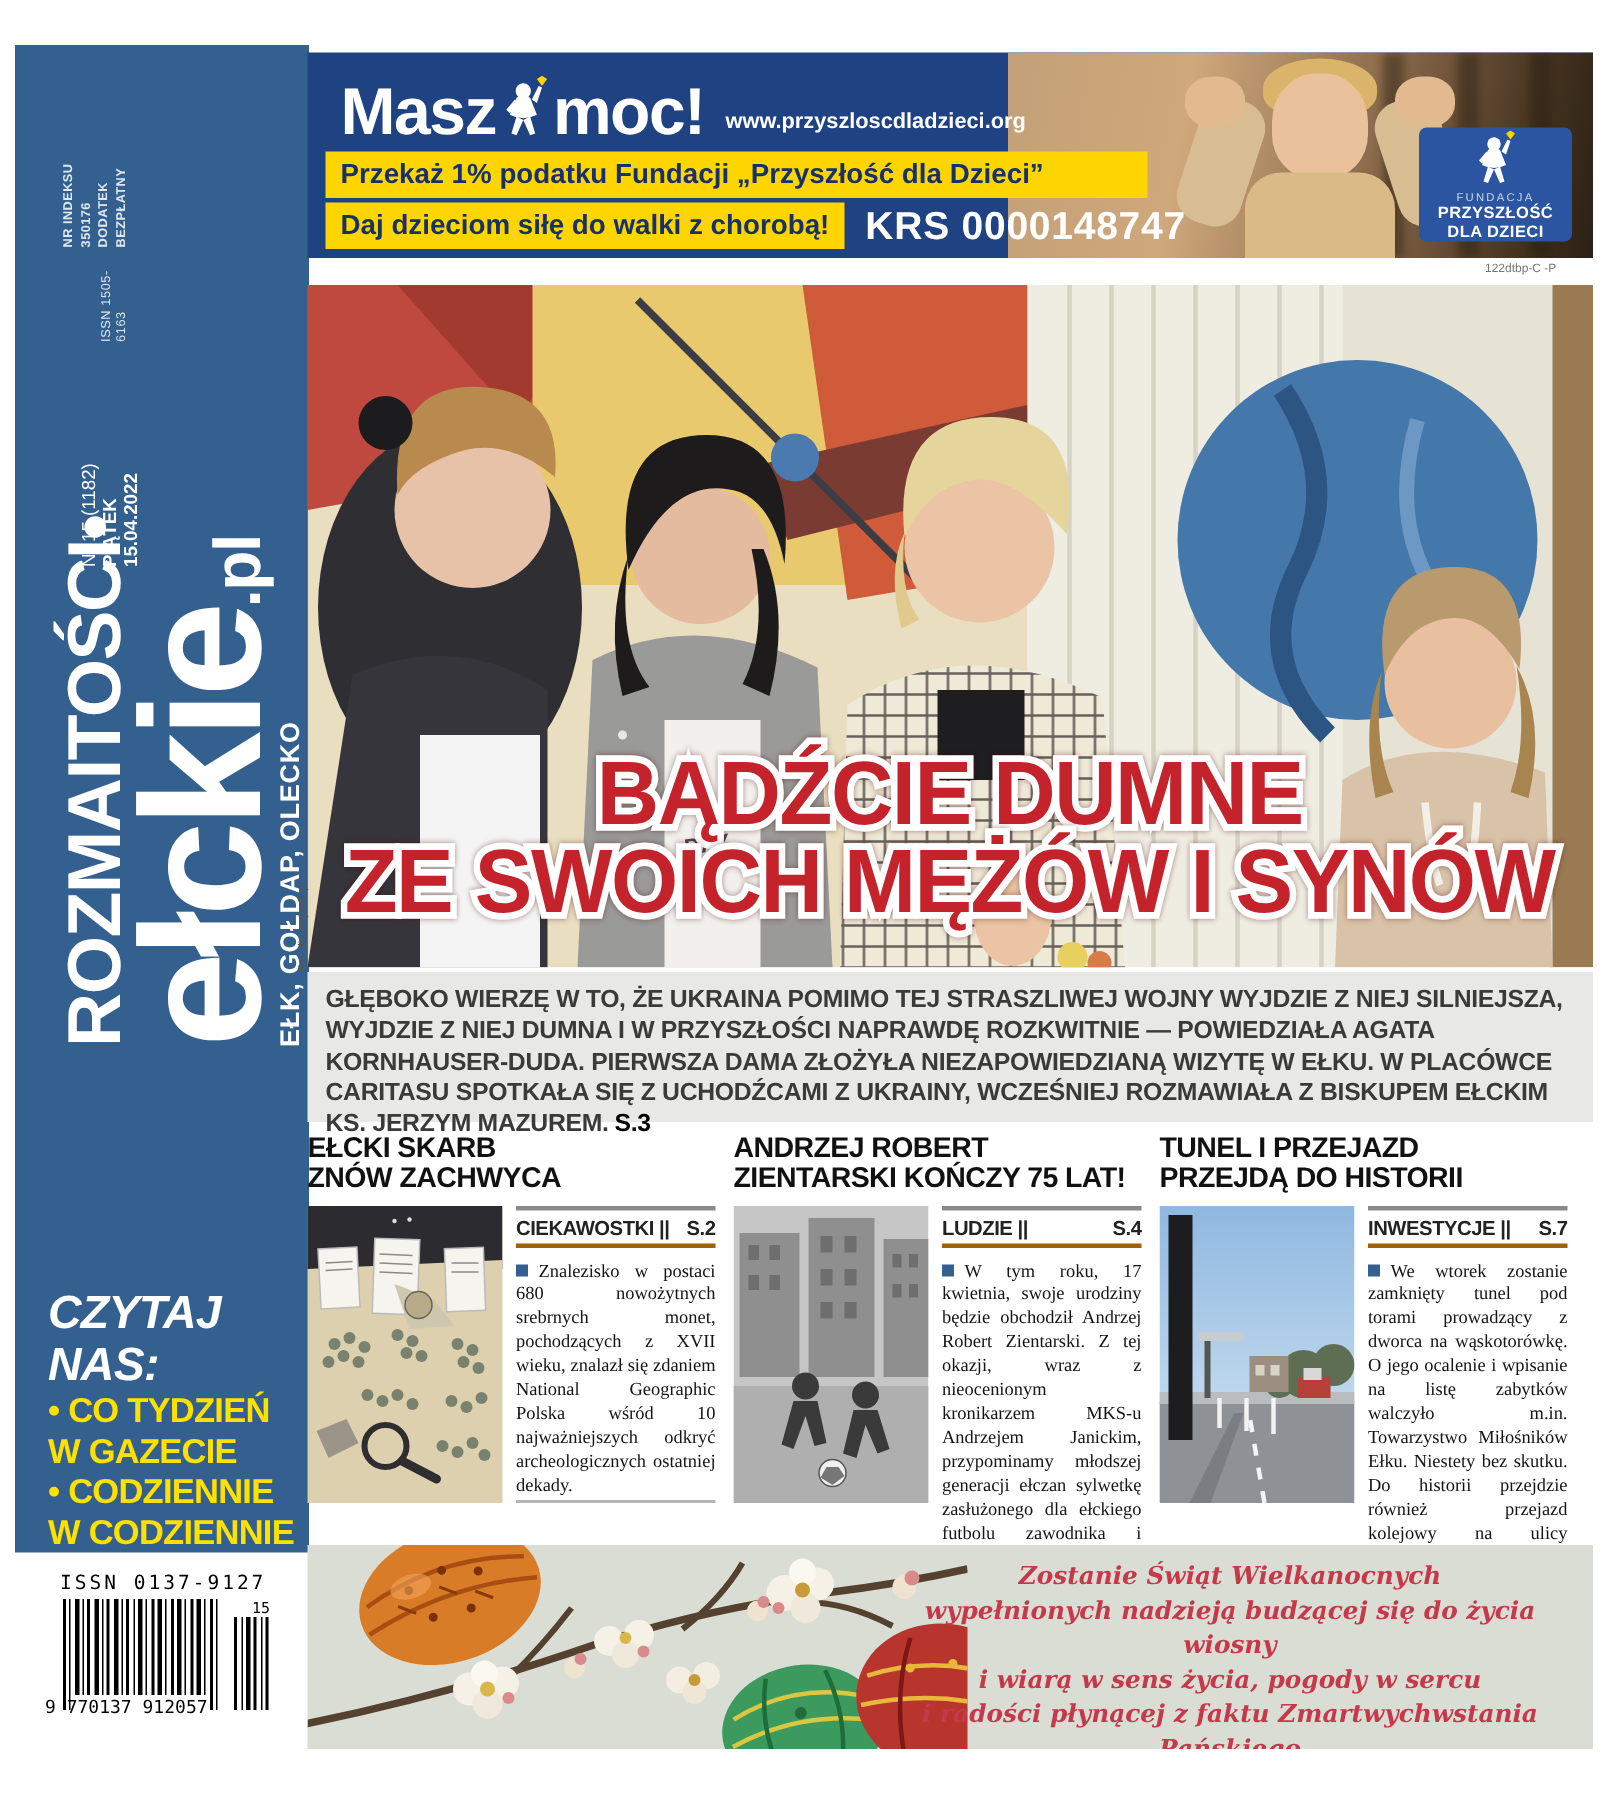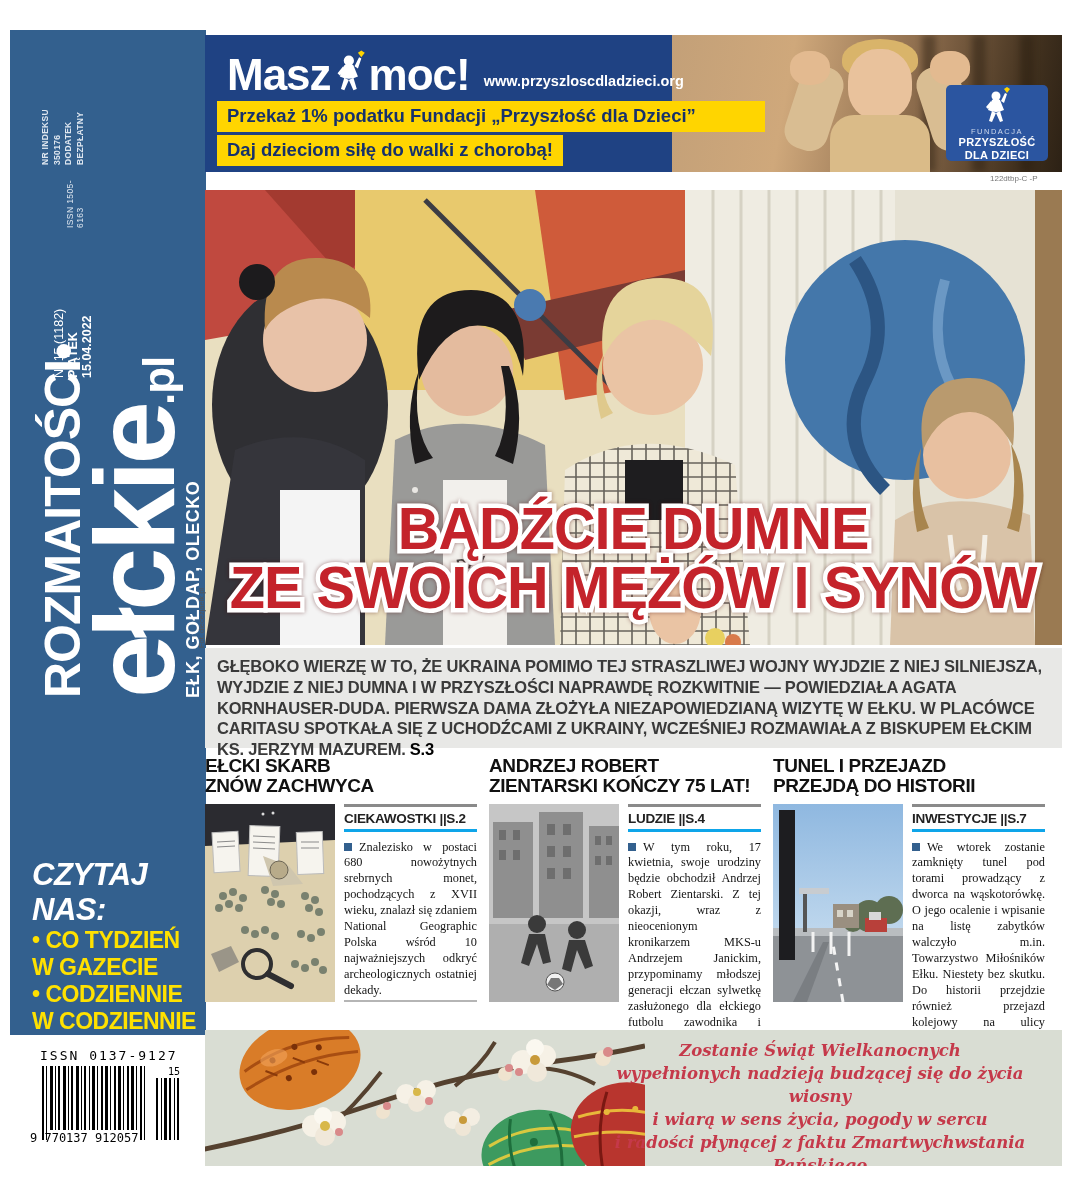--- a/index.html
+++ b/index.html
@@ -50,21 +50,21 @@
   #ad-logo .girl { position:absolute; left:36px; top:2px; }
   #ad-logo .l1 { margin-top:40px; font-size:7.5px; letter-spacing:1.5px; color:#cdd8ec; }
   #ad-logo .l2,#ad-logo .l3 { font-size:11px; font-weight:bold; letter-spacing:.3px; line-height:1.15; }
   #ad-left { position:absolute; left:0; top:0; width:480px; height:137px; }
   .masz-line { position:absolute; left:22px; top:14px; display:flex; align-items:flex-end; white-space:nowrap; }
   .masz-line .w { color:#fff; font-size:44px; font-weight:bold; letter-spacing:-1px; line-height:.9; }
   .masz-line .url { color:#fff; font-size:14.5px; font-weight:bold; margin:0 0 6px 14px; }
   .girl-glyph { margin:0 2px; }
   .yellow1 { position:absolute; left:12px; top:66px; width:548px; background:#ffd500; color:#16316b;
     font-size:18.5px; font-weight:bold; padding:4px 10px 5px; white-space:nowrap; }
-  .row2 { position:absolute; left:12px; top:100px; display:flex; align-items:center; white-space:nowrap;flex-direction:column; }
+  .row2 { position:absolute; left:12px; top:100px; display:flex; align-items:center; white-space:nowrap; }
   .yellow2 { background:#ffd500; color:#16316b; font-size:18.5px; font-weight:bold; padding:4px 10px 5px; }
   .krs { color:#fff; font-size:26px; font-weight:bold; letter-spacing:.5px; margin-left:14px; }
   #ad-code { position:absolute; left:990px; top:174px; font-size:8px; color:#777; }
 
   
   #cover { position:absolute; left:205px; top:190px; width:857px; height:455px; overflow:hidden; }
   #photo-credit { left:197px; top:648px; width:92px; height:10px; font-size:7.5px; color:#555; position:absolute; transform:rotate(-90deg); transform-origin:0 0; }
   #headline { position:absolute; left:205px; top:500px; width:857px; text-align:center; line-height:.98; }
   .hl-line { position:relative; display:inline-block; white-space:nowrap;
     font-family:"Liberation Sans",sans-serif; font-weight:bold; font-size:60px; letter-spacing:-1px;
@@ -77,22 +77,22 @@
     padding:8px 12px; color:#3a3a3a; font-size:16.5px; font-weight:bold; letter-spacing:-.2px; line-height:1.26; }
   #lead .pg { color:#000; margin-left:4px; }
 
   
   .article { position:absolute; top:756px; width:272px; height:262px; }
   #art0 { left:205px; } #art1 { left:489px; } #art2 { left:773px; }
   .article h2 { font-size:19px; line-height:1.04; letter-spacing:-.4px; color:#111; font-weight:bold; }
   .art-row { display:flex; margin-top:8px; }
   .thumb { width:130px; height:198px; flex:0 0 130px; }
   .art-right { flex:1; margin-left:9px; display:flex; flex-direction:column; border-bottom:2px solid #b5b5b5; }
-  .sect { border-top:3px solid #8a8a8a; border-bottom:3px solid #0ea5e9; padding:4px 0 3px;
-    display:flex; justify-content:flex-start; font-size:13.5px; font-weight:bold; color:#222; letter-spacing:-.3px; }
+  .sect { border-top:3px solid #8a8a8a; border-bottom:3px solid #a16207; padding:4px 0 3px;
+    display:flex; justify-content:space-between; font-size:13.5px; font-weight:bold; color:#222; letter-spacing:-.3px; }
   .art-body { font-family:"Liberation Serif", serif; font-size:12.3px; line-height:1.3; color:#141414;
     text-align:justify; margin-top:8px; flex:1; }
   .art-body::before { content:""; display:inline-block; width:8px; height:8px; background:#33608e; margin-right:7px; }
 
   
   #easter { position:absolute; left:205px; top:1030px; width:857px; height:136px; background:#d9ddd3; overflow:hidden; }
   #greeting { position:absolute; right:16px; top:9px; width:452px; text-align:center;
     font-family:"DejaVu Serif", serif; font-style:italic; font-weight:bold; color:#c5394a;
     font-size:16.5px; line-height:1.4; }
 </style>

